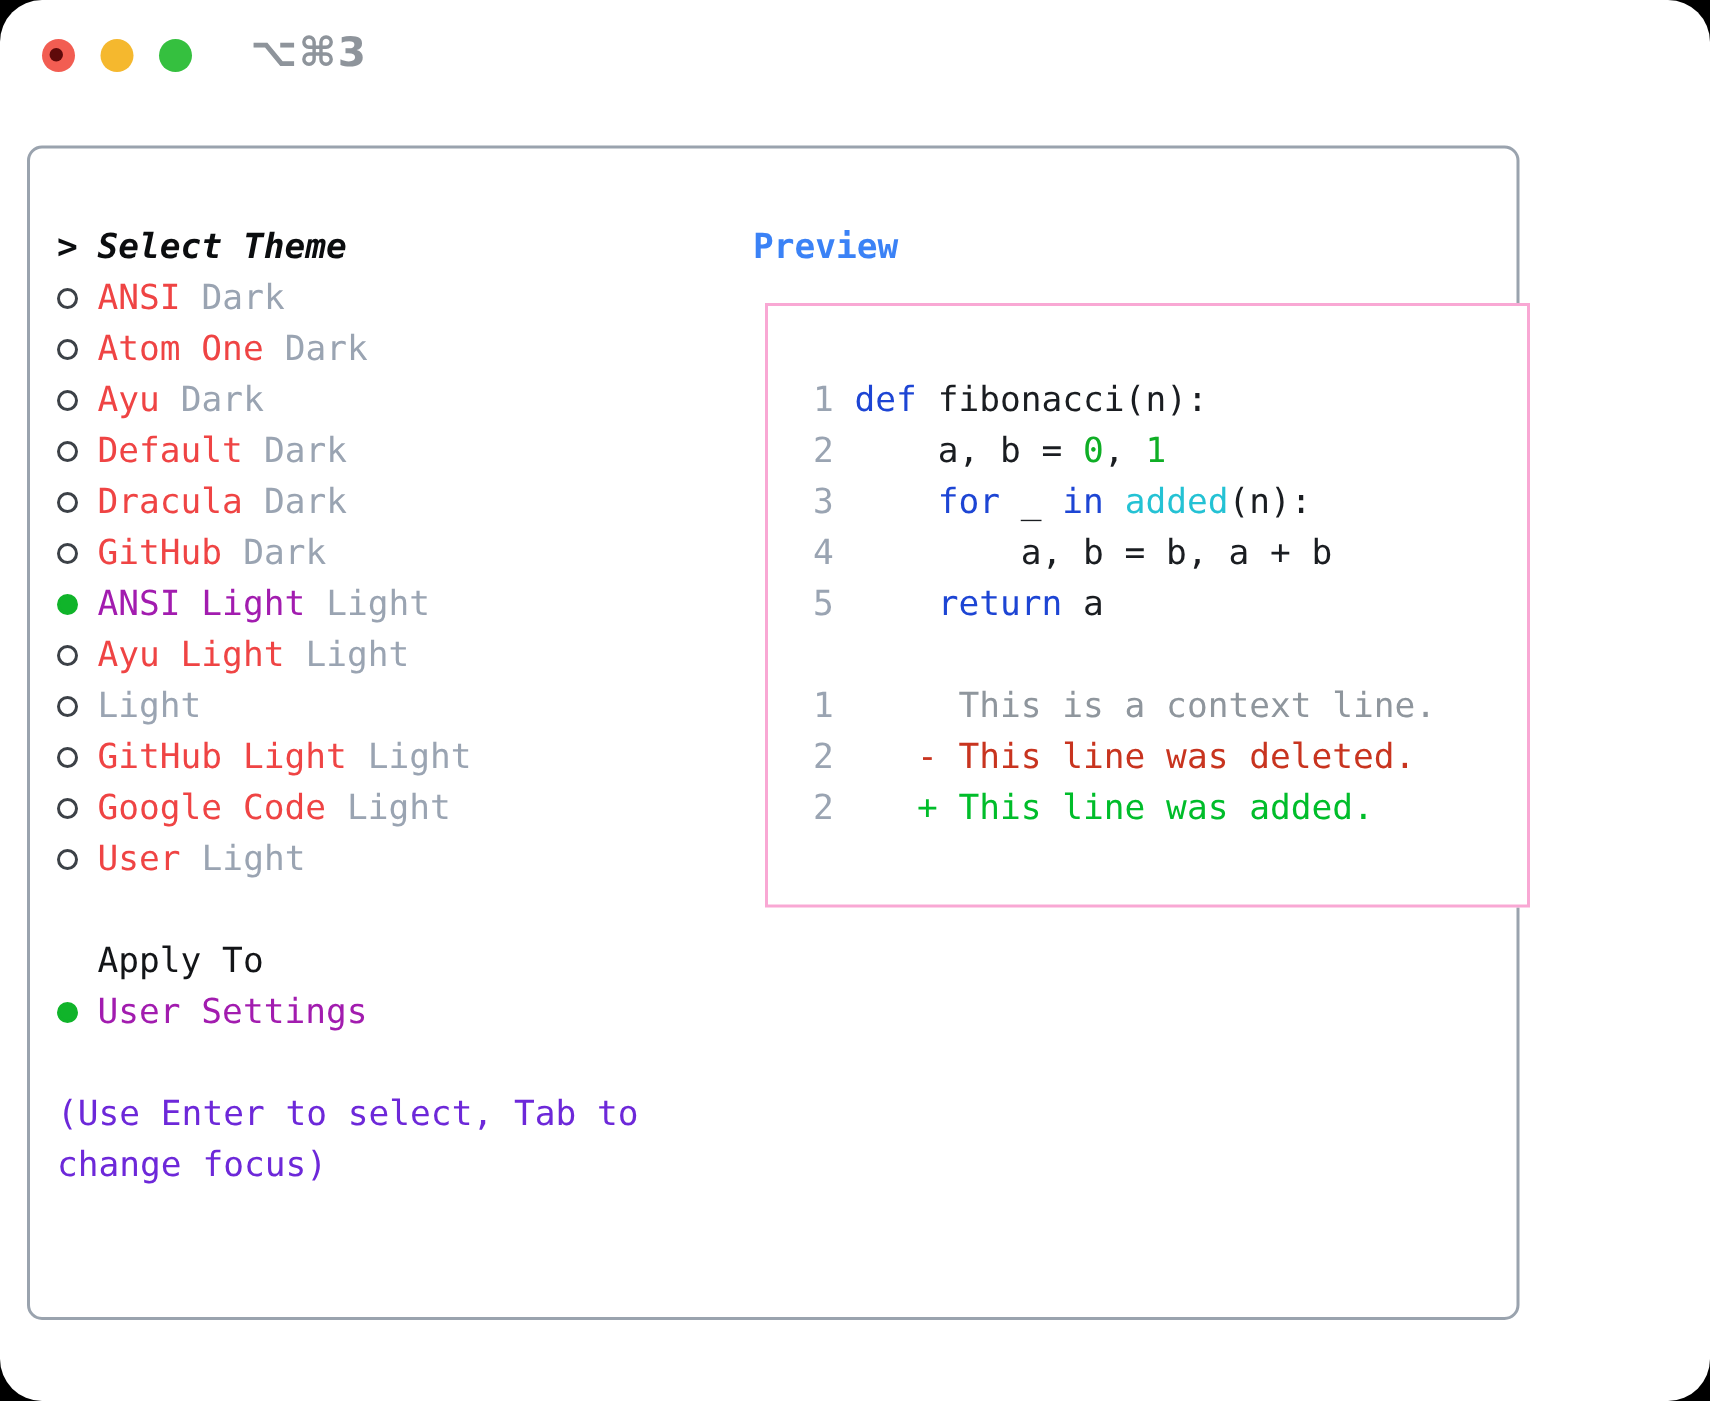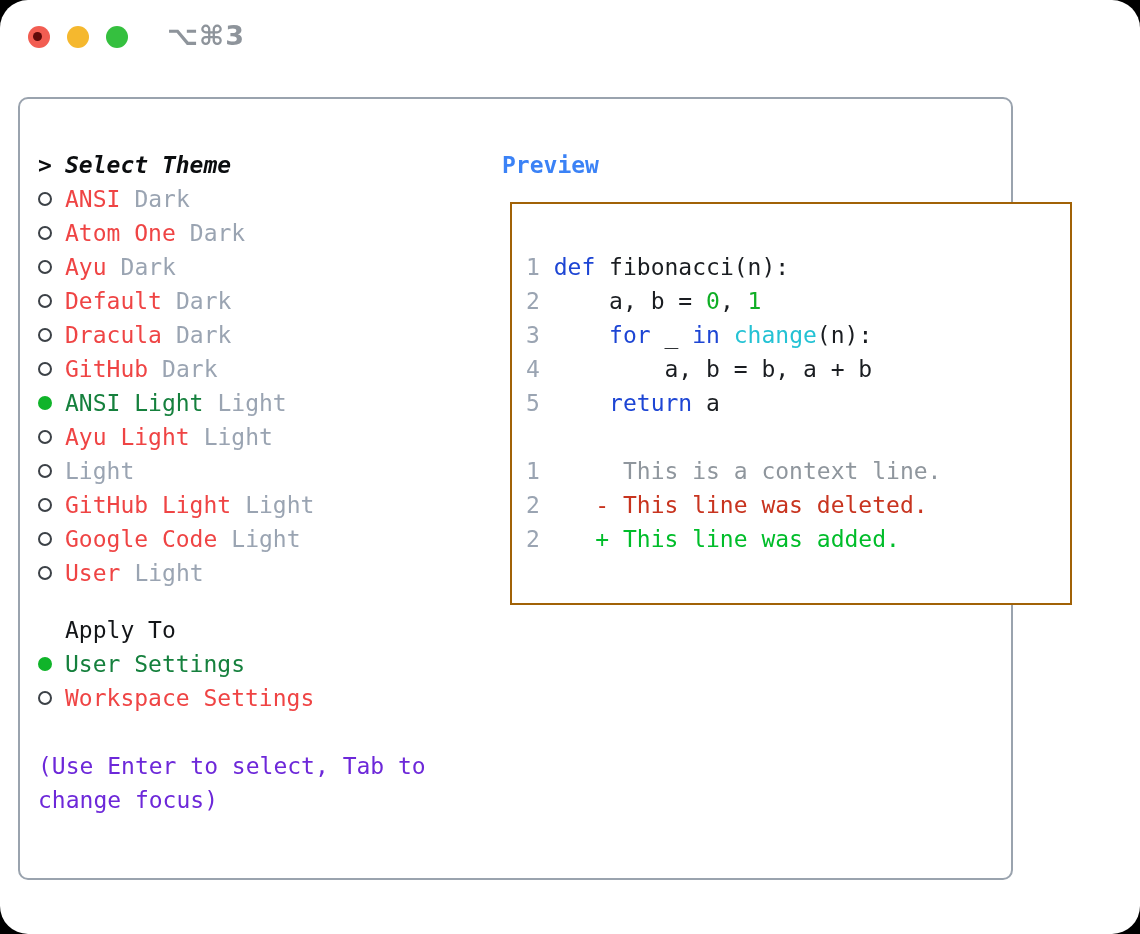--- a/index.html
+++ b/index.html
@@ -39,35 +39,35 @@
   .marker-cell{display:inline-flex;align-items:center;width:27px;flex:0 0 27px;}
   .prompt{font-weight:bold;color:#0b0d0f;font-size:23px;}
   .h-text{font-weight:bold;color:#0b0d0f;font-style:italic;}
   .h-text2{color:#131518;}
   .radio{
     width:14px;height:14px;box-sizing:border-box;border:2px solid #3c4147;
     border-radius:50%;background:transparent;
   }
   .radio.on{background:#10b42a;border-color:#10b42a;}
   .t-name{color:#ef4444;margin-right:14px;}
-  .t-name.sel{color:#15803d;}
+  .t-name.sel{color:#a21caf;}
   .t-variant{color:#9aa4b2;}
-  .apply-heading{margin-top:23px;}
+  .apply-heading{margin-top:34px;}
   .hint{
     margin-top:34px;width:432px;font-size:23px;line-height:34px;color:#6d28d9;
   }
   
   .preview-heading{
     position:absolute;left:482px;top:49px;height:34px;line-height:34px;
     font-size:23px;font-weight:bold;color:#3b82f6;
   }
   .preview-box{
-    position:absolute;left:490px;top:103px;width:562px;height:403px;
-    box-sizing:border-box;border:2px solid #a16207;background:#fff;
-    padding:46px 0 0 14px;overflow:hidden;
+    position:absolute;left:490px;top:103px;width:510px;height:403px;
+    box-sizing:border-box;border:2px solid #f9a8d4;background:#fff;
+    padding:46px 0 0 30px;overflow:hidden;
   }
   .pline{height:34px;line-height:34px;font-size:23px;white-space:pre;}
   .lnum{color:#9aa4b2;}
   .c-fg{color:#1a1d21;}
   .c-kw{color:#1d45d4;}
   .c-fn{color:#24c2d4;}
   .c-num{color:#0fae25;}
   .c-ctx{color:#8f969d;}
   .c-del{color:#c8341f;}
   .c-add{color:#00bd2a;}
@@ -109,33 +109,32 @@
           <div class="opt-row"><span class="marker-cell"><span class="radio"></span></span><span class="t-name">User</span><span class="t-variant">Light</span></div>
         </div>
 
       <div class="opt-row apply-heading">
         <span class="marker-cell"></span>
         <span class="h-text2">Apply To</span>
       </div>
 
       <div id="apply-list">
           <div class="opt-row"><span class="marker-cell"><span class="radio on"></span></span><span class="t-name sel">User Settings</span></div>
-          <div class="opt-row"><span class="marker-cell"><span class="radio"></span></span><span class="t-name">Workspace Settings</span></div>
         </div>
 
       <div class="hint">(Use Enter to select, Tab to change focus)</div>
     </div>
 
     <div class="preview-heading">Preview</div>
 
     <div class="preview-box">
       <div id="code-block">
           <div class="pline"><span class="lnum">1</span><span class="c-fg"> </span><span class="c-kw">def</span><span class="c-fg"> fibonacci(n):</span></div>
           <div class="pline"><span class="lnum">2</span><span class="c-fg">     a, b = </span><span class="c-num">0</span><span class="c-fg">, </span><span class="c-num">1</span></div>
-          <div class="pline"><span class="lnum">3</span><span class="c-fg">     </span><span class="c-kw">for</span><span class="c-fg"> _ </span><span class="c-kw">in</span><span class="c-fg"> </span><span class="c-fn">change</span><span class="c-fg">(n):</span></div>
+          <div class="pline"><span class="lnum">3</span><span class="c-fg">     </span><span class="c-kw">for</span><span class="c-fg"> _ </span><span class="c-kw">in</span><span class="c-fg"> </span><span class="c-fn">added</span><span class="c-fg">(n):</span></div>
           <div class="pline"><span class="lnum">4</span><span class="c-fg">         a, b = b, a + b</span></div>
           <div class="pline"><span class="lnum">5</span><span class="c-fg">     </span><span class="c-kw">return</span><span class="c-fg"> a</span></div>
         </div>
       <div class="pline"> </div>
       <div id="diff-block">
           <div class="pline"><span class="lnum">1</span><span class="c-ctx">      This is a context line.</span></div>
           <div class="pline"><span class="lnum">2</span><span class="c-fg">    </span><span class="c-del">- This line was deleted.</span></div>
           <div class="pline"><span class="lnum">2</span><span class="c-fg">    </span><span class="c-add">+ This line was added.</span></div>
         </div>
     </div>

